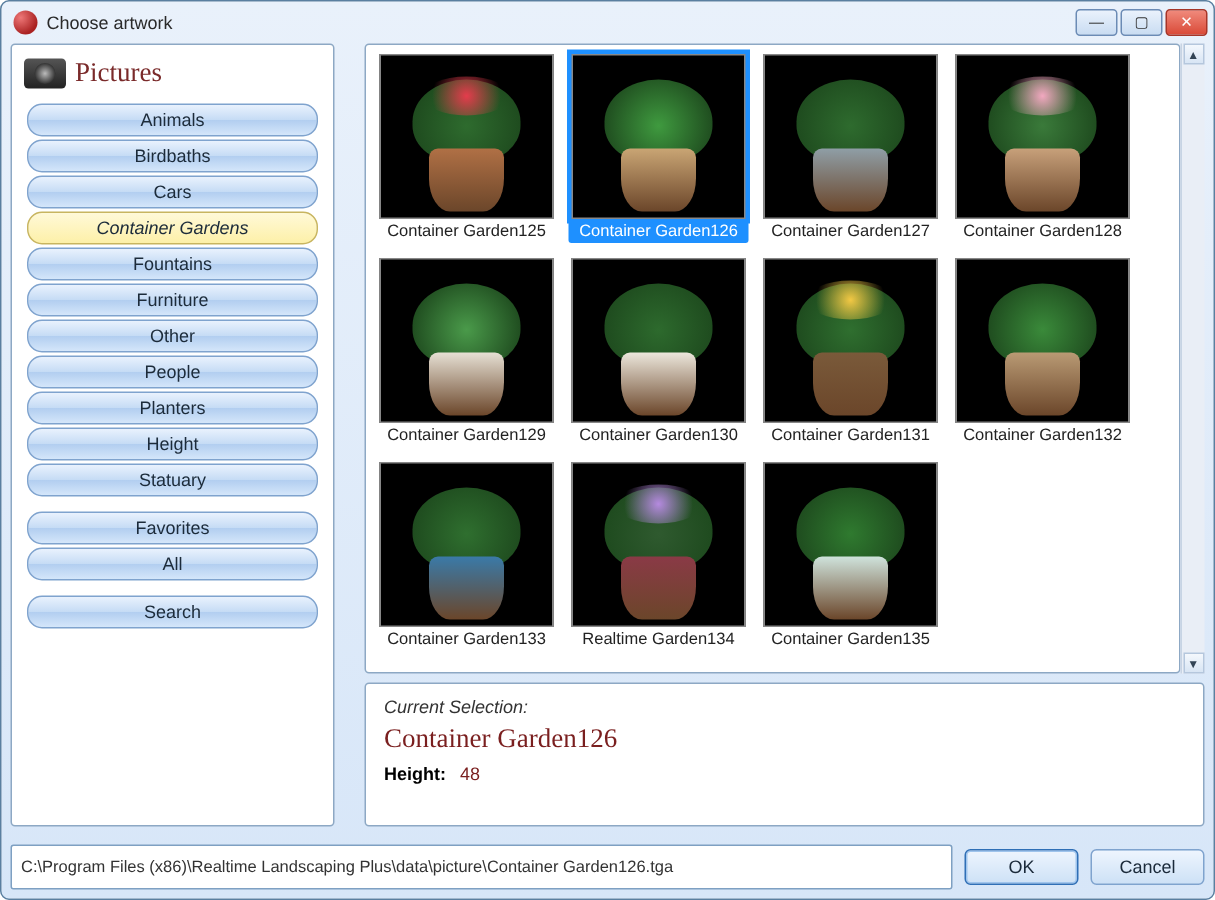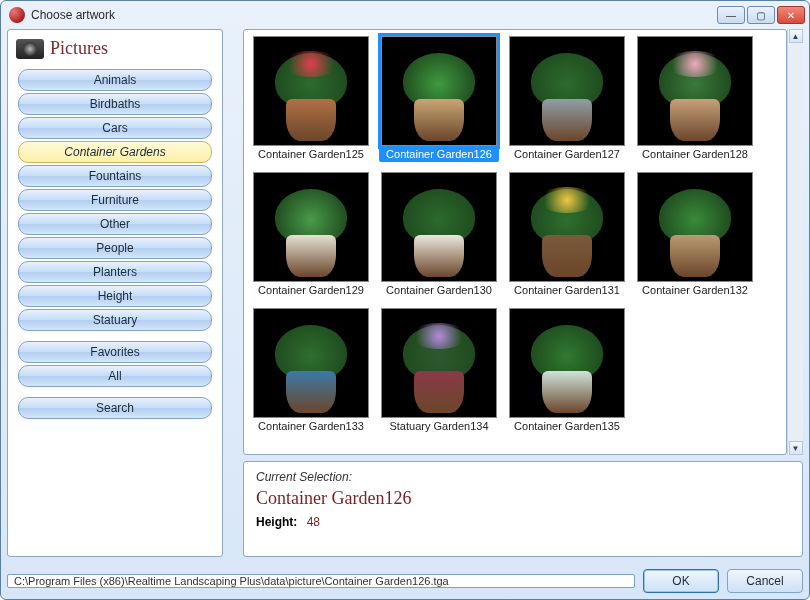--- a/index.html
+++ b/index.html
@@ -191,21 +191,21 @@
   .sel-name{font-family:Georgia,serif;font-size:18px;color:#7a1f1f;margin-bottom:6px;}
   .hline{font-size:12px;}
   .hline .hval{color:#7a1f1f;font-weight:normal;margin-left:6px;}
   
   .bottombar{
     display:flex;align-items:center;gap:8px;
     margin:6px 6px 6px 6px;
   }
   .pathbox{
     flex:1;
-    height:14px;
+    height:30px;
     border:1px solid #7ea0c2;
     background:#fff;
     font-size:11px;color:#333;
     padding:0 6px;
     border-radius:2px;
   }
   .btn{
     width:76px;height:24px;
     border:1px solid #7fa3ce;border-radius:4px;
     background:linear-gradient(to bottom,#eef5fe,#cde1f6);
@@ -359,21 +359,21 @@
                   <div class="cap">Container Garden133</div>
                 </div>
                 <div class="thumb">
                   <div class="imgbox">
                     <div class="plant" style="--potc: #8a3a46; --fol: #2f5a2f; --flw: #b58adf;">
                       <div class="fol"></div>
                       <div class="flw"></div>
                       <div class="pot"></div>
                     </div>
                   </div>
-                  <div class="cap">Statuary Garden134</div>
+                  <div class="cap">Realtime Garden134</div>
                 </div>
                 <div class="thumb">
                   <div class="imgbox">
                     <div class="plant" style="--potc: #cfe3dc; --fol: #2f7a2f; --flw: transparent;">
                       <div class="fol"></div>
                       <div class="flw"></div>
                       <div class="pot"></div>
                     </div>
                   </div>
                   <div class="cap">Container Garden135</div>

